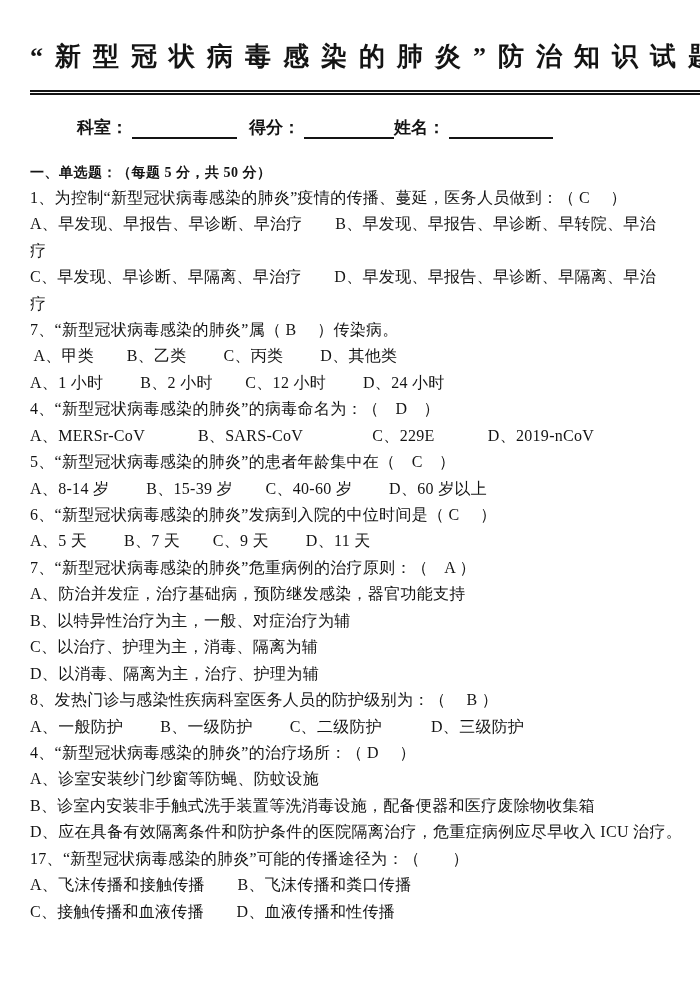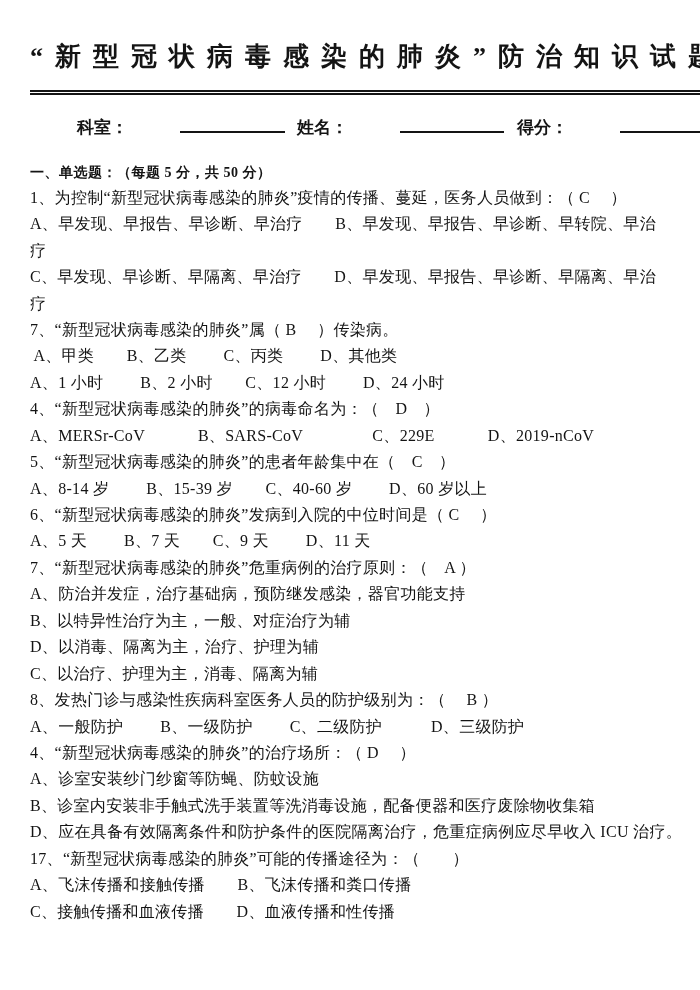--- a/index.html
+++ b/index.html
@@ -39,22 +39,21 @@
     margin-top: 21px;
     margin-left: 47px;
     display: flex;
     align-items: flex-end;
     font-size: 17px;
     font-weight: 700;
     white-space: pre;
   }
   .field-group {
     display: flex;
-    align-items: flex-start;
-    gap: 48px;
+    align-items: flex-end;
   }
   .blank-line {
     display: inline-block;
     border-bottom: 2px solid #141414;
     height: 15px;
     margin-left: 4px;
   }
   .blank-dept  { width: 105px; margin-right: 12px; }
   .blank-name  { width: 104px; margin-right: 13px; }
   .blank-score { width: 90px; }
@@ -87,26 +86,26 @@
     <div class="title-row">
       <span class="doc-title">“新型冠状病毒感染的肺炎”防治知识试题</span>
     </div>
 
     <div class="fields-row">
       <span class="field-group">
         <span>科室：</span>
         <span class="blank-line blank-dept"></span>
       </span>
       <span class="field-group">
+        <span>得分：</span>
+        <span class="blank-line blank-score"></span>
+      </span>
+      <span class="field-group">
         <span>姓名：</span>
         <span class="blank-line blank-name"></span>
-      </span>
-      <span class="field-group">
-        <span>得分：</span>
-        <span class="blank-line blank-score"></span>
       </span>
     </div>
 
     <div class="section-heading">一、单选题：（每题 5 分，共 50 分）</div>
 
     <div class="lines" id="lines">
         <div class="line">1、为控制“新型冠状病毒感染的肺炎”疫情的传播、蔓延，医务人员做到：（ C　 ）</div>
         <div class="line">A、早发现、早报告、早诊断、早治疗　　B、早发现、早报告、早诊断、早转院、早治</div>
         <div class="line">疗</div>
         <div class="line">C、早发现、早诊断、早隔离、早治疗　　D、早发现、早报告、早诊断、早隔离、早治</div>
@@ -116,22 +115,22 @@
         <div class="line">A、1 小时　　 B、2 小时　　C、12 小时　　 D、24 小时</div>
         <div class="line">4、“新型冠状病毒感染的肺炎”的病毒命名为：（　D　）</div>
         <div class="line">A、MERSr-CoV　　　 B、SARS-CoV　　　　 C、229E　　　 D、2019-nCoV</div>
         <div class="line">5、“新型冠状病毒感染的肺炎”的患者年龄集中在（　C　）</div>
         <div class="line">A、8-14 岁　　 B、15-39 岁　　C、40-60 岁　　 D、60 岁以上</div>
         <div class="line">6、“新型冠状病毒感染的肺炎”发病到入院的中位时间是（ C　 ）</div>
         <div class="line">A、5 天　　 B、7 天　　C、9 天　　 D、11 天</div>
         <div class="line">7、“新型冠状病毒感染的肺炎”危重病例的治疗原则：（　A ）</div>
         <div class="line">A、防治并发症，治疗基础病，预防继发感染，器官功能支持</div>
         <div class="line">B、以特异性治疗为主，一般、对症治疗为辅</div>
+        <div class="line">C、以治疗、护理为主，消毒、隔离为辅</div>
         <div class="line">D、以消毒、隔离为主，治疗、护理为辅</div>
-        <div class="line">C、以治疗、护理为主，消毒、隔离为辅</div>
         <div class="line">8、发热门诊与感染性疾病科室医务人员的防护级别为：（　 B ）</div>
         <div class="line">A、一般防护　　 B、一级防护　　 C、二级防护　　　D、三级防护</div>
         <div class="line">4、“新型冠状病毒感染的肺炎”的治疗场所：（ D　 ）</div>
         <div class="line">A、诊室安装纱门纱窗等防蝇、防蚊设施</div>
         <div class="line">B、诊室内安装非手触式洗手装置等洗消毒设施，配备便器和医疗废除物收集箱</div>
         <div class="line">D、应在具备有效隔离条件和防护条件的医院隔离治疗，危重症病例应尽早收入 ICU 治疗。</div>
         <div class="line">17、“新型冠状病毒感染的肺炎”可能的传播途径为：（　　）</div>
         <div class="line">A、飞沫传播和接触传播　　B、飞沫传播和粪口传播</div>
         <div class="line">C、接触传播和血液传播　　D、血液传播和性传播</div>
       </div>

